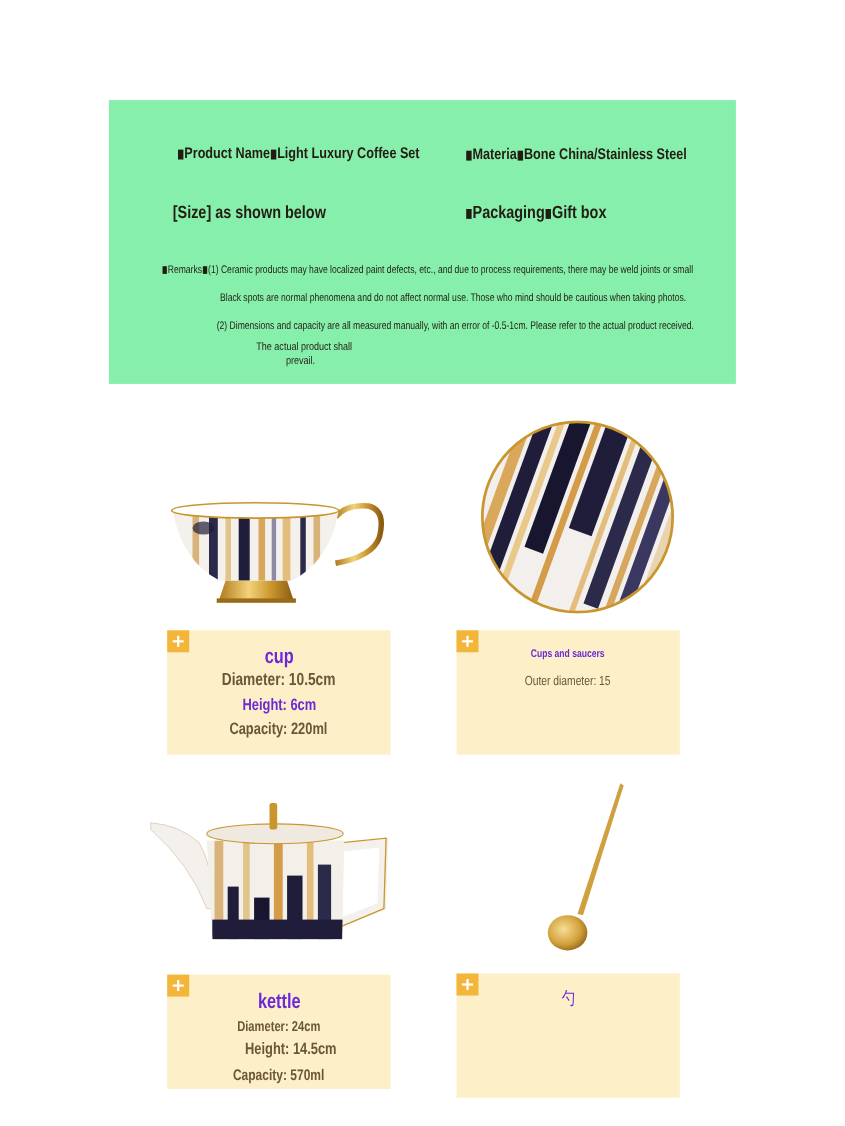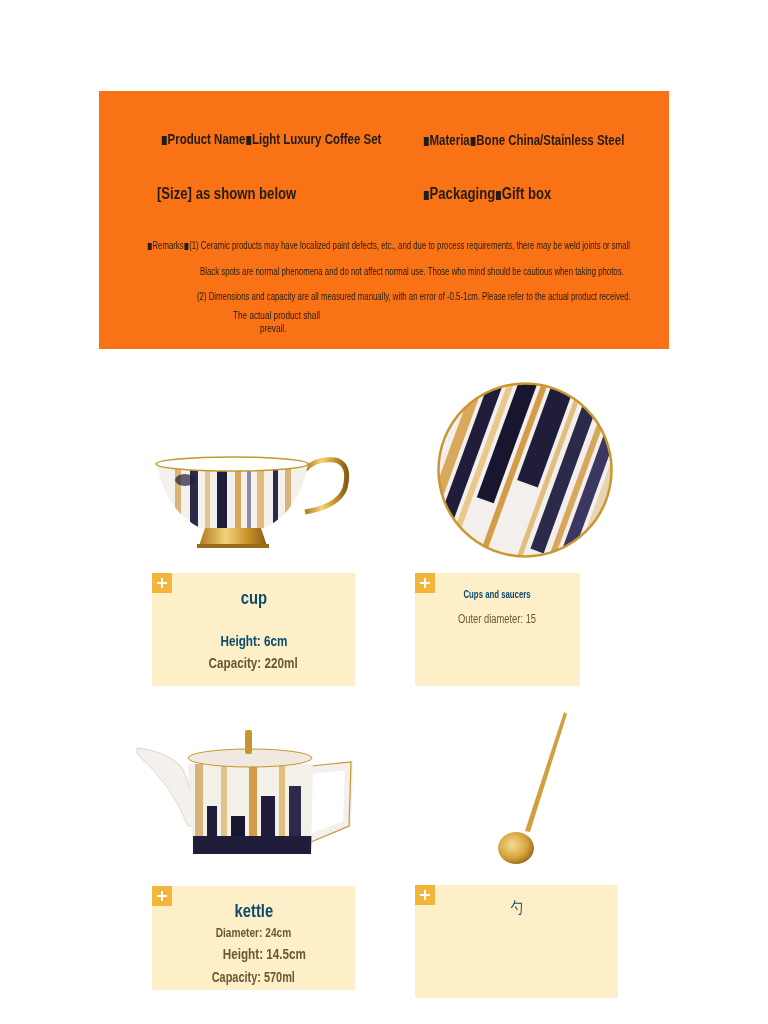--- a/index.html
+++ b/index.html
@@ -1,36 +1,36 @@
 <!DOCTYPE html>
 <html><head>
 <meta charset="utf-8">
 <style>
   html, body { margin: 0; padding: 0; background: #ffffff; }
   body { width: 768px; height: 1024px; position: relative; overflow: hidden;
          font-family: "Liberation Sans", "DejaVu Sans", sans-serif; }
 
-  .spec-box { position: absolute; left: 99px; top: 91px; width: 570px; height: 258px; background: #f97316; }
+  .spec-box { position: absolute; left: 99px; top: 91px; width: 570px; height: 258px; background: #86efac; }
   .spec { position: absolute; color: #231c12; white-space: nowrap; transform-origin: left center; }
   .spec.big { font-size: 14px; font-weight: bold; transform: scaleX(0.82); }
   .spec.big2 { font-size: 16px; font-weight: bold; transform: scaleX(0.82); }
   .spec.small { font-size: 10px; transform: scaleX(0.78); }
   .spec.tiny { font-size: 10px; transform: scaleX(0.82); }
   .box-glyph { display: inline-block; width: 6px; height: 9px; background: #231c12; margin: 0 1px; vertical-align: -1px; }
   .box-glyph.s { width: 5px; height: 7px; }
 
   .product { position: absolute; }
   .card { position: absolute; background: #fdefc7; text-align: center; color: #6b5735; }
   .plus { position: absolute; left: 0; top: 0; width: 20px; height: 20px; background: #f4b63a; }
   .plus::before, .plus::after { content: ""; position: absolute; background: #fff; }
   .plus::before { left: 5px; top: 9px; width: 10px; height: 2px; }
   .plus::after { left: 9px; top: 5px; width: 2px; height: 10px; }
   .line { position: absolute; left: 0; right: 0; white-space: nowrap; font-weight: bold; }
   .line span { display: inline-block; transform: scaleX(0.78); }
-  .dark { color: #0c4a6e; }
+  .dark { color: #6d28d9; }
 </style>
 </head>
 <body>
 
 <div class="spec-box">
   <div class="spec big" style="left:62px; top:40px;">
     <span class="box-glyph"></span><span>Product Name</span><span class="box-glyph"></span><span>Light Luxury Coffee Set</span>
   </div>
   <div class="spec big" style="left:324px; top:41px;">
     <span class="box-glyph"></span><span>Materia</span><span class="box-glyph"></span><span>Bone China/Stainless Steel</span>
@@ -137,25 +137,26 @@
         <stop offset="1" stop-color="#8a5c12"></stop>
     </radialGradient>
   </defs>
   <path d="M70 2 L73 4 L36 122 L31 121 Z" fill="#d0a03e"></path>
   <ellipse cx="22" cy="138" rx="18" ry="16" fill="url(#spoonG)"></ellipse>
 </svg>
 
 <div class="card" style="left:152px; top:573px; width:203px; height:113px;">
   <div class="plus"></div>
   <div class="line dark" style="top:14px; font-size:19px;"><span>cup</span></div>
+  <div class="line" style="top:37px; font-size:16px;"><span>Diameter: 10.5cm</span></div>
   <div class="line dark" style="top:59px; font-size:15px;"><span>Height: 6cm</span></div>
   <div class="line" style="top:81px; font-size:15px;"><span>Capacity: 220ml</span></div>
 </div>
 
-<div class="card" style="left:415px; top:573px; width:165px; height:113px;">
+<div class="card" style="left:415px; top:573px; width:203px; height:113px;">
   <div class="plus"></div>
   <div class="line dark" style="top:16px; font-size:10px;"><span>Cups and saucers</span></div>
   <div class="line" style="top:39px; font-size:12px; font-weight:normal;"><span>Outer diameter: 15</span></div>
 </div>
 
 <div class="card" style="left:152px; top:886px; width:203px; height:104px;">
   <div class="plus"></div>
   <div class="line dark" style="top:14px; font-size:19px;"><span>kettle</span></div>
   <div class="line" style="top:39px; font-size:13px;"><span>Diameter: 24cm</span></div>
   <div class="line" style="top:59px; font-size:15px;margin-left:21px;"><span>Height: 14.5cm</span></div>

